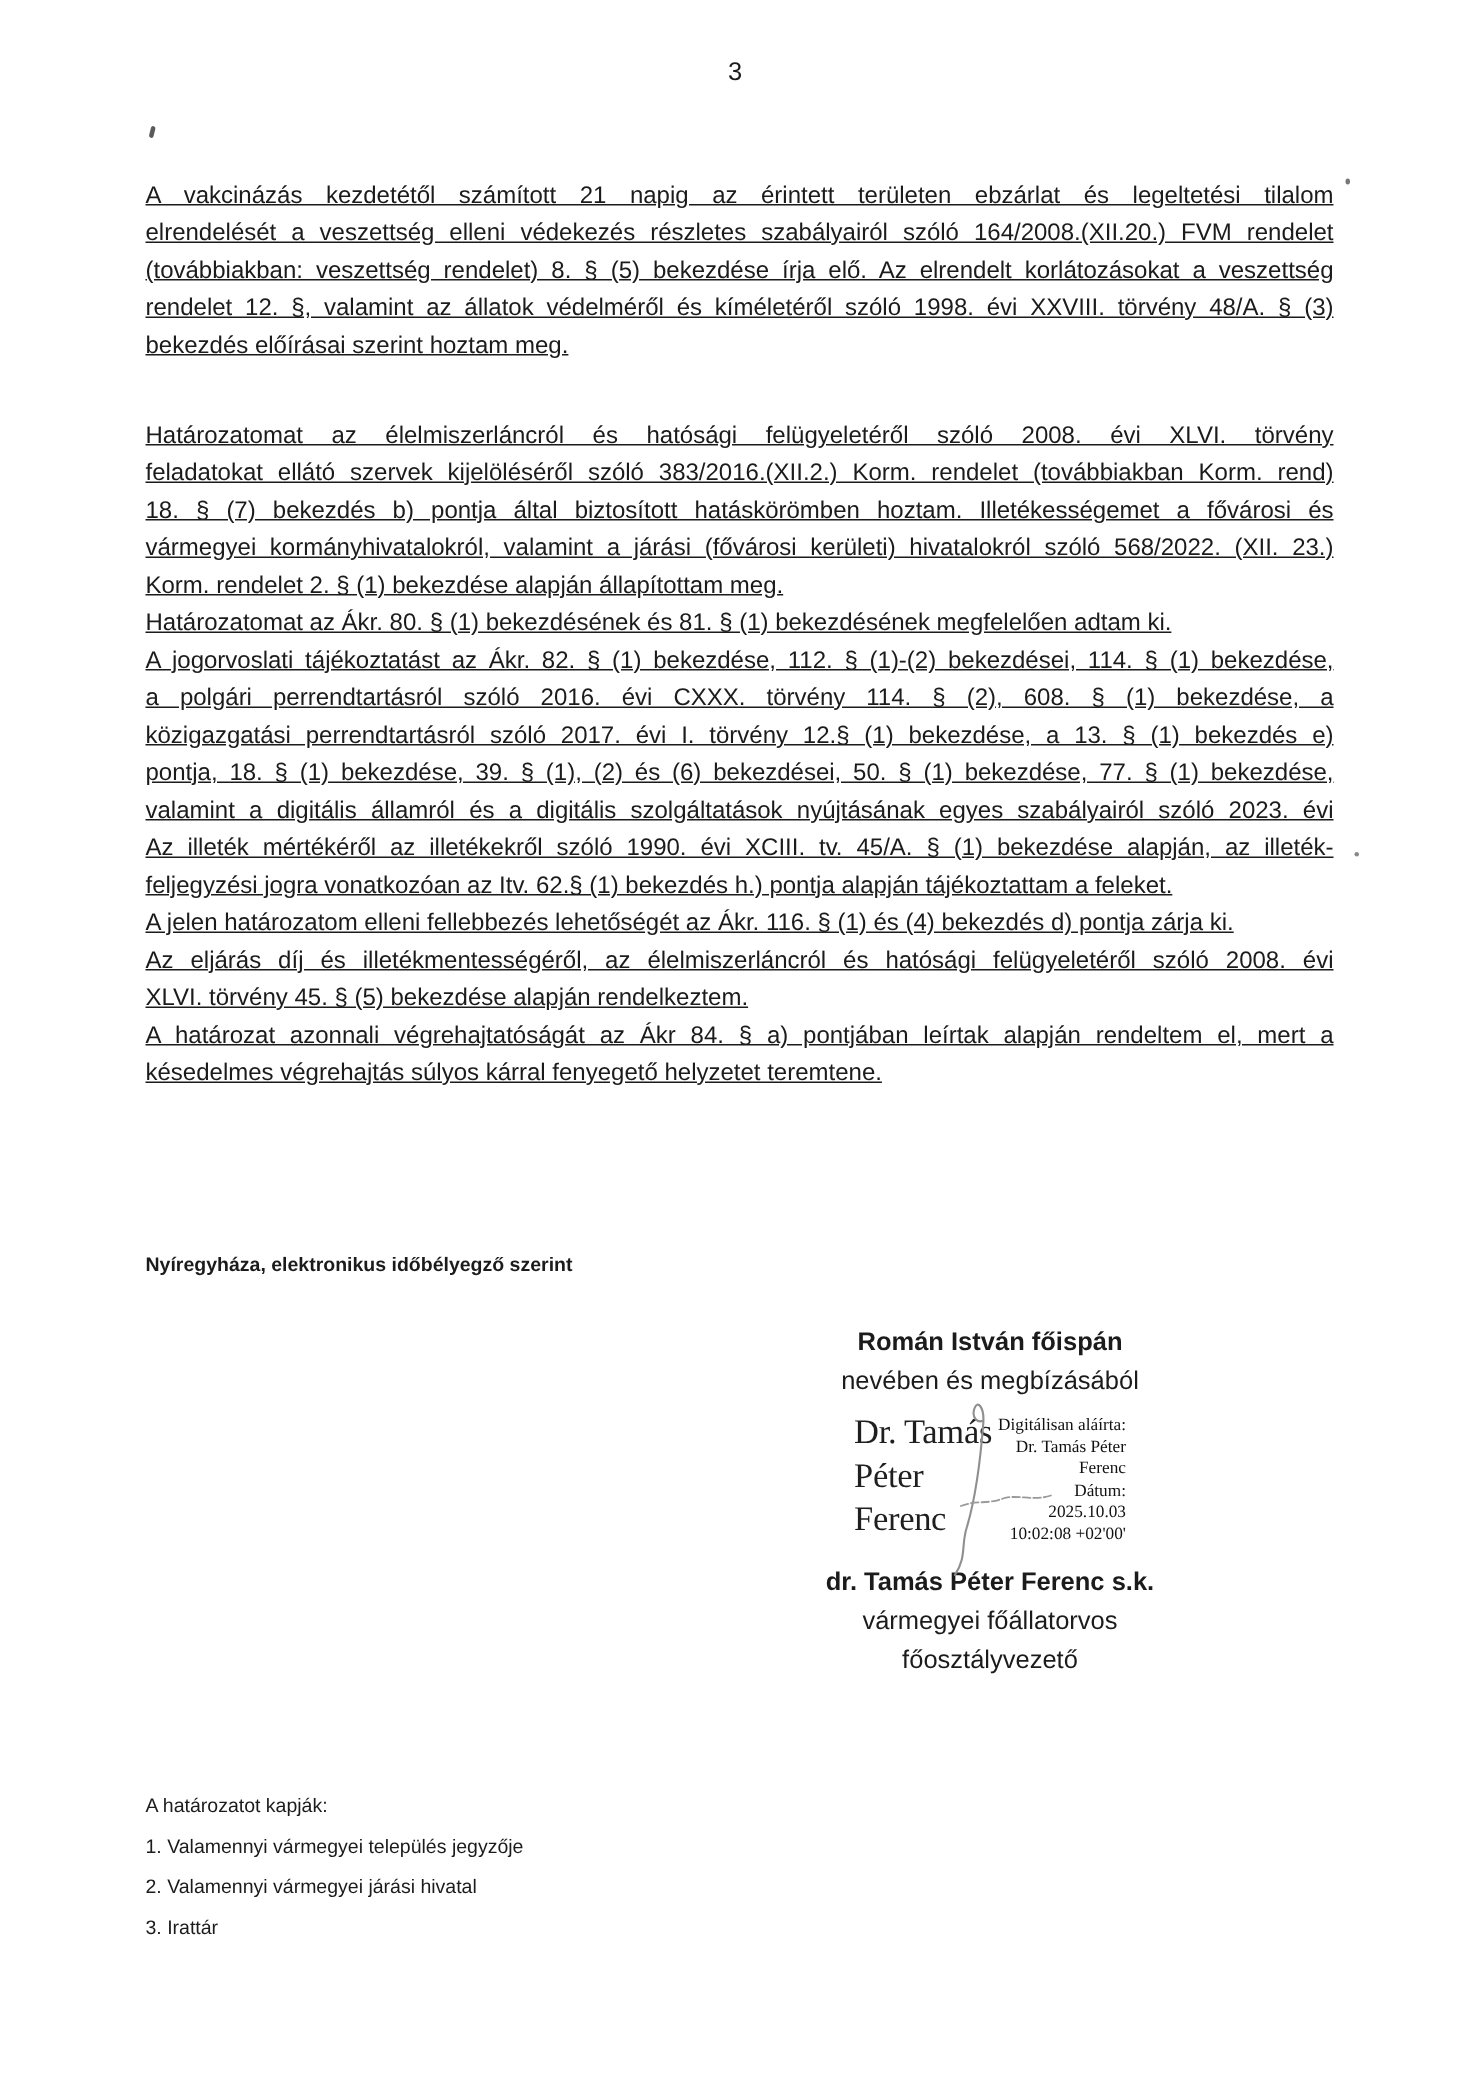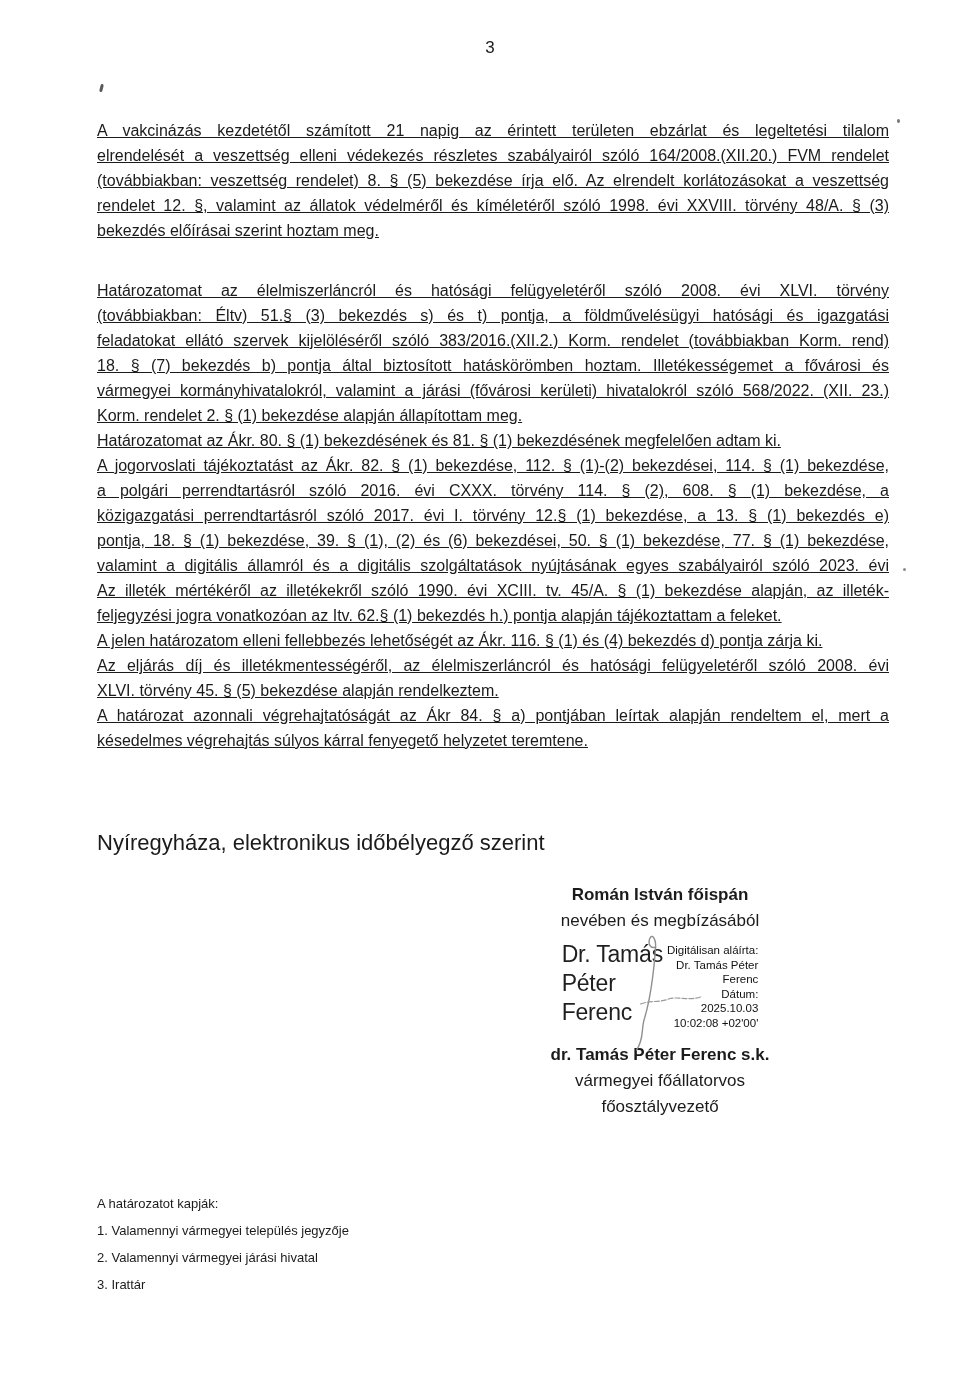--- a/index.html
+++ b/index.html
@@ -35,42 +35,43 @@
     text-align: justify;
     text-align-last: justify;
     text-decoration: underline;
   }
   .jline.last { text-align-last: left; }
   #intro-block { margin-bottom: 35px; }
 
   .dateline {
     position: absolute;
     left: 97px; top: 830px;
-    font-size: 22px;
-    font-weight: normal;
+    font-size: 13px;
+    font-weight: bold;
     line-height: 25px;
   }
 
   .sig {
     position: absolute;
     left: 500px; top: 882px;
     width: 320px;
     text-align: center;
     font-size: 17px;
   }
   .sig-principal { font-weight: bold; line-height: 26px; }
   .sig-sub { line-height: 26px; }
   .digisig {
     position: relative;
     margin-top: 6px;
     display: flex;
     justify-content: center;
     gap: 4px;
     text-align: left;
     min-height: 92px;
+    font-family: Liberation Serif, serif;
   }
   .digi-name {
     font-size: 23px;
     line-height: 29px;
     color: #1f1f1f;
     letter-spacing: -0.2px;
   }
   .digi-details {
     font-size: 11.5px;
     line-height: 14.5px;
@@ -109,21 +110,20 @@
   <div class="body-text">
     <div id="intro-block" class="block">
         <div class="jline">A vakcinázás kezdetétől számított 21 napig az érintett területen ebzárlat és legeltetési tilalom</div>
         <div class="jline">elrendelését a veszettség elleni védekezés részletes szabályairól szóló 164/2008.(XII.20.) FVM rendelet</div>
         <div class="jline">(továbbiakban: veszettség rendelet) 8. § (5) bekezdése írja elő. Az elrendelt korlátozásokat a veszettség</div>
         <div class="jline">rendelet 12. §, valamint az állatok védelméről és kíméletéről szóló 1998. évi XXVIII. törvény 48/A. § (3)</div>
         <div class="jline last">bekezdés előírásai szerint hoztam meg.</div>
       </div>
     <div id="legal-blocks" class="block">
         <div class="jline">Határozatomat az élelmiszerláncról és hatósági felügyeletéről szóló 2008. évi XLVI. törvény</div>
-        <div class="jline">(továbbiakban: Éltv) 51.§ (3) bekezdés s) és t) pontja, a földművelésügyi hatósági és igazgatási</div>
         <div class="jline">feladatokat ellátó szervek kijelöléséről szóló 383/2016.(XII.2.) Korm. rendelet (továbbiakban Korm. rend)</div>
         <div class="jline">18. § (7) bekezdés b) pontja által biztosított hatáskörömben hoztam. Illetékességemet a fővárosi és</div>
         <div class="jline">vármegyei kormányhivatalokról, valamint a járási (fővárosi kerületi) hivatalokról szóló 568/2022. (XII. 23.)</div>
         <div class="jline last">Korm. rendelet 2. § (1) bekezdése alapján állapítottam meg.</div>
         <div class="jline last">Határozatomat  az Ákr. 80. § (1) bekezdésének és 81. § (1) bekezdésének megfelelően adtam ki.</div>
         <div class="jline">A jogorvoslati tájékoztatást az Ákr. 82. § (1) bekezdése, 112. § (1)-(2) bekezdései, 114. § (1) bekezdése,</div>
         <div class="jline">a polgári perrendtartásról szóló 2016. évi CXXX. törvény 114. § (2), 608. § (1) bekezdése, a</div>
         <div class="jline">közigazgatási perrendtartásról szóló 2017. évi I. törvény 12.§ (1) bekezdése, a 13. § (1) bekezdés e)</div>
         <div class="jline">pontja, 18. § (1) bekezdése, 39. § (1), (2) és (6) bekezdései, 50. § (1) bekezdése, 77. § (1) bekezdése,</div>
         <div class="jline">valamint a digitális államról és a digitális szolgáltatások nyújtásának egyes szabályairól szóló 2023. évi</div>

